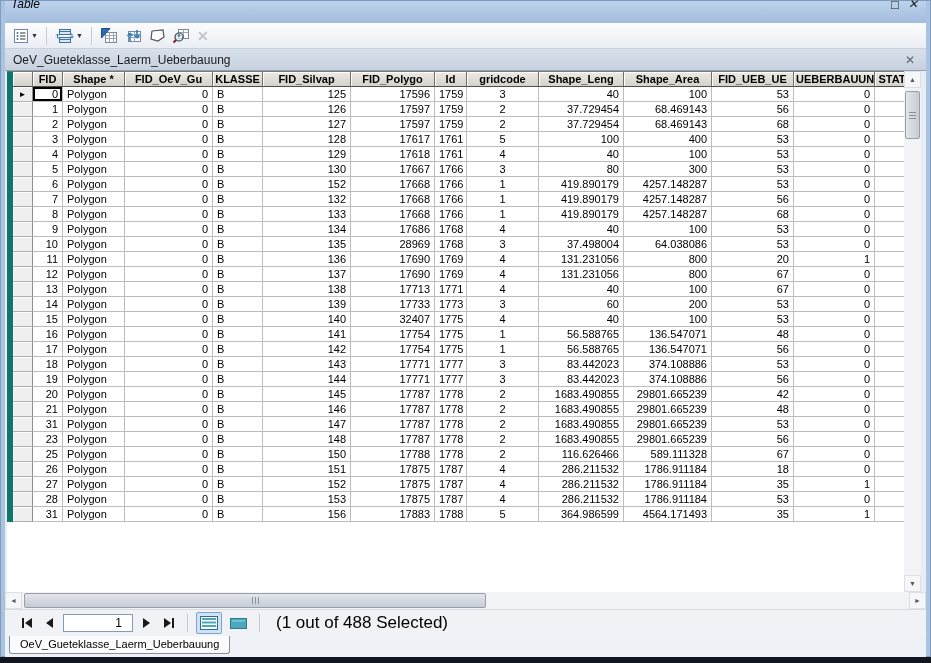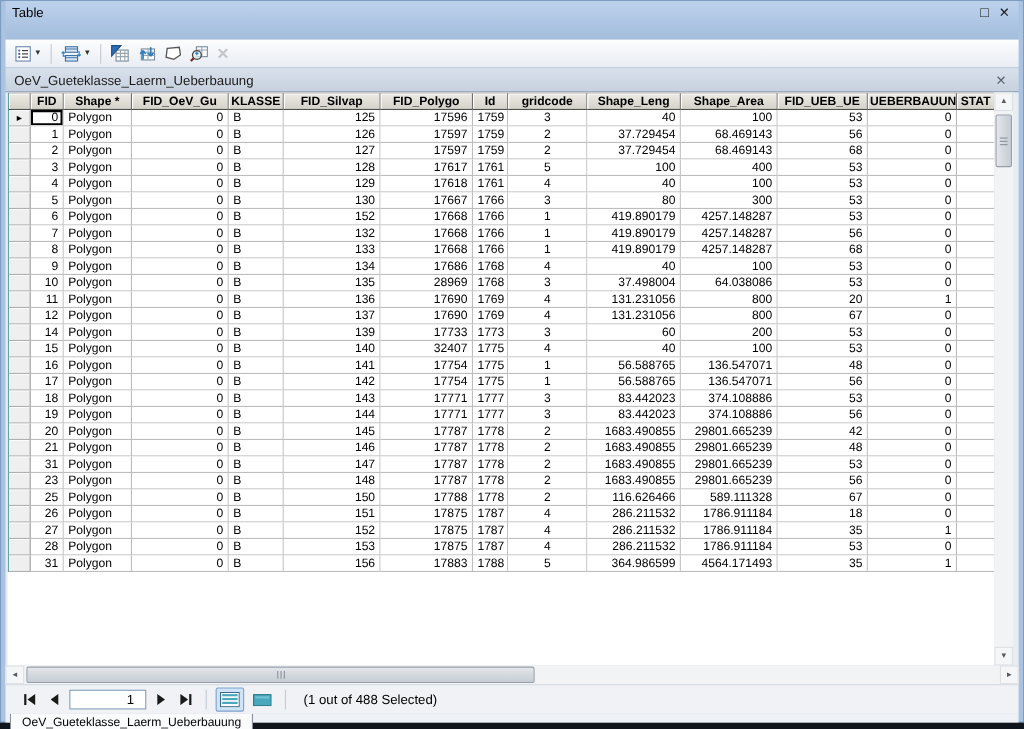--- a/index.html
+++ b/index.html
@@ -1,22 +1,22 @@
 <!DOCTYPE html>
 <html><head>
 <meta charset="utf-8">
 <style>
   * { margin:0; padding:0; box-sizing:border-box; }
   body { font-family:"Liberation Sans", sans-serif; background:#555; }
   .app { width:931px; height:663px; background:#10151e; position:relative; overflow:hidden; }
   .window { width:931px; height:657px; background:#a9c3e1; padding:0 4px; border:1px solid #7e9cc0; }
 
   
-  .titlebar { height:35px; display:flex; align-items:center;
-    background:linear-gradient(#bdd2ec,#a3bddd); padding:0 4px 16px 6px; }
+  .titlebar { height:22px; display:flex; align-items:center;
+    background:linear-gradient(#bdd2ec,#a3bddd); padding:0 4px 16px 6px;font-style:italic; }
   .titlebar .title { font-size:12px; color:#000; flex:1; }
   .winbtn { width:18px; height:16px; display:flex; align-items:center; justify-content:center;
     font-size:12px; color:#1a1a1a; cursor:default; }
   .winbtn.max { font-size:13px; font-weight:bold; }
 
   
   .toolbar { height:26px; background:linear-gradient(#fdfdfe,#e9edf3);
     border-bottom:1px solid #c7d0dc; display:flex; align-items:center; padding-left:6px; gap:2px; }
   .tbtn { height:22px; display:flex; align-items:center; padding:0 2px; border-radius:2px; }
   .caret { font-size:7px; color:#333; margin-left:2px; }
@@ -27,21 +27,21 @@
   
   .panelhdr { height:22px; background:linear-gradient(#d8e0ea,#c7d1df);
     border-bottom:1px solid #93a0b0; display:flex; align-items:center; padding:0 8px; }
   .panelhdr .ptitle { font-size:12px; color:#1a1a1a; flex:1; }
   .panelhdr .pclose { font-size:12px; color:#5a6472; width:16px; text-align:center; }
 
   
   .tablezone { height:521px; background:#e8edf4; display:flex; padding-left:2px; }
   .gridclip { width:897px; height:521px; overflow:hidden; background:#fff; }
   table.attr { border-collapse:separate; border-spacing:0; table-layout:fixed; width:897px;
-    border-left:1px solid #0f766e; border-top:1px solid #7a7a7a; }
+    border-left:6px solid #0f766e; border-top:1px solid #7a7a7a; }
   table.attr th { height:15px; font-size:11px; font-weight:bold; color:#000; text-align:center;
     background:linear-gradient(#edeae4,#d5d2ca); border-right:1px solid #6f6f6f;
     border-bottom:1px solid #4f4f4f; box-shadow:inset 1px 1px 0 #ffffff;
     overflow:hidden; white-space:nowrap; padding:0 2px; }
   table.attr td { height:15px; font-size:11px; color:#000; background:#fff;
     border-right:1px solid #bdbdbd; border-bottom:1px solid #bdbdbd;
     overflow:hidden; white-space:nowrap; padding:0 4px; }
   table.attr td.sel { background:#efefef; border-right:1px solid #8f8f8f;
     border-bottom:1px solid #b0b0b0; box-shadow:inset 1px 1px 0 #fbfbfb;
     text-align:center; font-size:8px; color:#000; }
@@ -67,21 +67,21 @@
 
   
   .navbar { height:27px; background:#f0f2f6; border-top:1px solid #d6dce4;
     display:flex; align-items:center; padding-left:12px; gap:3px; }
   .navbtn { width:20px; height:18px; display:flex; align-items:center; justify-content:center; }
   .recbox { width:70px; height:18px; border:1px solid #7f9db9; background:#fff; font-size:12px;
     text-align:right; padding-right:10px; font-family:"Liberation Sans",sans-serif; }
   .nsep { width:1px; height:18px; background:#c4cbd4; margin:0 5px; }
   .viewbtn { width:26px; height:22px; display:flex; align-items:center; justify-content:center; border-radius:2px; }
   .viewbtn.active { background:#cfe3f7; border:1px solid #7da2ce; }
-  .navstatus { font-size:12px; color:#000; margin-left:8px; }
+  .navstatus { font-size:17px; color:#000; margin-left:8px; }
 
   
   .tabrow { height:21px; background:#eef1f5; display:flex; align-items:flex-start; padding-left:4px; }
   .sheettab { background:#fafbfc; border:1px solid #8a9099; border-top:none;
     border-radius:0 0 3px 3px; padding:2px 10px 3px 10px; font-size:11px; color:#000; }
   .darkstrip { height:6px; background:#10151e; }
   svg { display:block; }
 </style>
 </head>
 <body>
@@ -419,20 +419,36 @@
                 <td class="ar">1769</td>
                 <td class="ac">4</td>
                 <td class="ar">131.231056</td>
                 <td class="ar">800</td>
                 <td class="ar">67</td>
                 <td class="ar">0</td>
                 <td class="al"></td>
               </tr>
               <tr>
                 <td class="sel"></td>
+                <td class="ar">13</td>
+                <td class="al">Polygon</td>
+                <td class="ar">0</td>
+                <td class="al">B</td>
+                <td class="ar">138</td>
+                <td class="ar">17713</td>
+                <td class="ar">1771</td>
+                <td class="ac">4</td>
+                <td class="ar">40</td>
+                <td class="ar">100</td>
+                <td class="ar">67</td>
+                <td class="ar">0</td>
+                <td class="al"></td>
+              </tr>
+              <tr>
+                <td class="sel"></td>
                 <td class="ar">14</td>
                 <td class="al">Polygon</td>
                 <td class="ar">0</td>
                 <td class="al">B</td>
                 <td class="ar">139</td>
                 <td class="ar">17733</td>
                 <td class="ar">1773</td>
                 <td class="ac">3</td>
                 <td class="ar">60</td>
                 <td class="ar">200</td>

